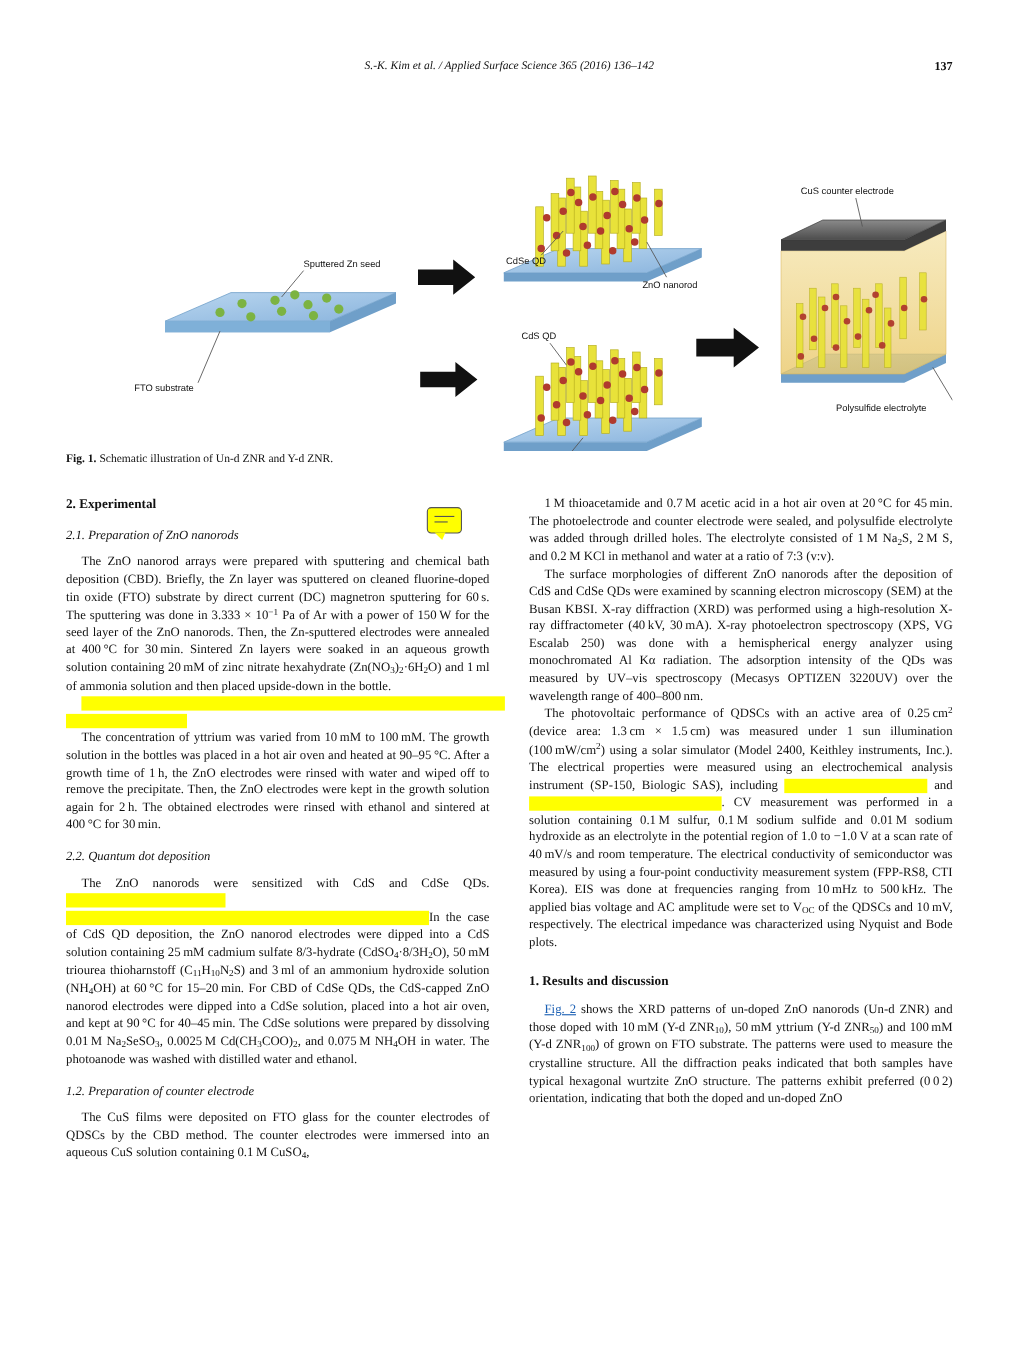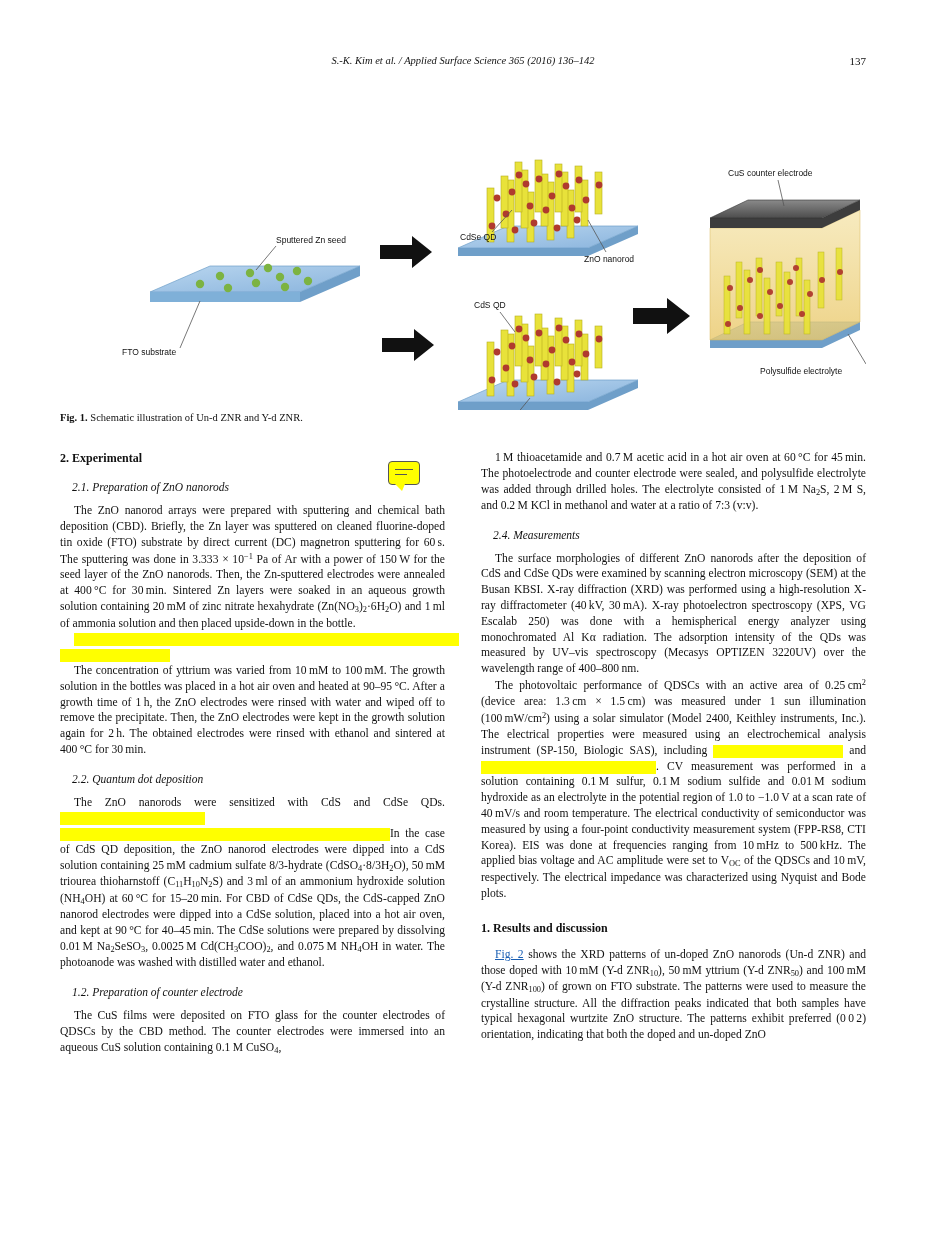--- a/index.html
+++ b/index.html
@@ -24,20 +24,21 @@
     font-size:10.5px;
     font-style:italic;
     text-align:center;
     color:#111;
   }
   .runhead .pagenum{
     position:absolute;
     right:0;top:0;
     font-style:normal;
     font-size:11px;
+    font-weight:bold;
   }
   
   .figure-wrap{
     position:absolute;
     top:80px;left:60px;
     width:806px;height:330px;
   }
   .fig-caption{
     position:absolute;
     top:412px;left:60px;
@@ -59,21 +60,21 @@
   h2.section{
     font-size:12px;
     font-weight:bold;
     margin:0 0 11px 0;
     font-family:Liberation Serif, serif;
   }
   h3.subsection{
     font-size:11.5px;
     font-style:italic;
     font-weight:normal;
-    margin:14px 0 7px 12px;
+    margin:14px 0 7px 0;
   }
   p.para{
     margin:0 0 0 0;
     text-indent:14px;
   }
   p.para + p.para{margin-top:0;}
   .noindent{text-indent:0;}
   .hl{background:#ffff00;}
   .blockhl{
     background:#ffff00;
@@ -349,23 +350,22 @@
     <h3 class="subsection">2.2.  Quantum dot deposition</h3>
 
     <p class="para"><span>The ZnO nanorods were sensitized with CdS and CdSe QDs.</span><span class="hl" style="display: inline-block; width: 145px; height: 13px; vertical-align: -2px;">&nbsp;</span><span class="blockhl" style="display: inline-block; width: 330px; height: 13px; vertical-align: -2px;">&nbsp;</span><span>In the case of CdS QD deposition, the ZnO nanorod electrodes were dipped into a CdS solution containing 25 mM cadmium sulfate 8/3-hydrate (CdSO</span><sub>4</sub><span>·8/3H</span><sub>2</sub><span>O), 50 mM triourea thioharnstoff (C</span><sub>11</sub><span>H</span><sub>10</sub><span>N</span><sub>2</sub><span>S) and 3 ml of an ammonium hydroxide solution (NH</span><sub>4</sub><span>OH) at 60 °C for 15–20 min. For CBD of CdSe QDs, the CdS-capped ZnO nanorod electrodes were dipped into a CdSe solution, placed into a hot air oven, and kept at 90 °C for 40–45 min. The CdSe solutions were prepared by dissolving 0.01 M Na</span><sub>2</sub><span>SeSO</span><sub>3</sub><span>, 0.0025 M Cd(CH</span><sub>3</sub><span>COO)</span><sub>2</sub><span>, and 0.075 M NH</span><sub>4</sub><span>OH in water. The photoanode was washed with distilled water and ethanol.</span></p>
 
     <h3 class="subsection">1.2.  Preparation of counter electrode</h3>
 
     <p class="para"><span>The CuS films were deposited on FTO glass for the counter electrodes of QDSCs by the CBD method. The counter electrodes were immersed into an aqueous CuS solution containing 0.1 M CuSO</span><sub>4</sub><span>,</span></p>
   </div>
 
   <div class="col right">
-    <p class="para noindent"><span>1 M thioacetamide and 0.7 M acetic acid in a hot air oven at 60 °C for 45 min. The photoelectrode and counter electrode were sealed, and polysulfide electrolyte was added through drilled holes. The electrolyte consisted of 1 M Na</span><sub>2</sub><span>S, 2 M S, and 0.2 M KCl in methanol and water at a ratio of 7:3 (v:v).</span></p>
-
-    <h3 class="subsection">2.4.  Measurements</h3>
+    <p class="para noindent"><span>1 M thioacetamide and 0.7 M acetic acid in a hot air oven at 20 °C for 45 min. The photoelectrode and counter electrode were sealed, and polysulfide electrolyte was added through drilled holes. The electrolyte consisted of 1 M Na</span><sub>2</sub><span>S, 2 M S, and 0.2 M KCl in methanol and water at a ratio of 7:3 (v:v).</span></p>
+
 
     <p class="para"><span>The surface morphologies of different ZnO nanorods after the deposition of CdS and CdSe QDs were examined by scanning electron microscopy (SEM) at the Busan KBSI. X-ray diffraction (XRD) was performed using a high-resolution X-ray diffractometer (40 kV, 30 mA). X-ray photoelectron spectroscopy (XPS, VG Escalab 250) was done with a hemispherical energy analyzer using monochromated Al Kα radiation. The adsorption intensity of the QDs was measured by UV–vis spectroscopy (Mecasys OPTIZEN 3220UV) over the wavelength range of 400–800 nm.</span></p>
 
     <p class="para"><span>The photovoltaic performance of QDSCs with an active area of 0.25 cm</span><sup>2</sup><span> (device area: 1.3 cm × 1.5 cm) was measured under 1 sun illumination (100 mW/cm</span><sup>2</sup><span>) using a solar simulator (Model 2400, Keithley instruments, Inc.). The electrical properties were measured using an electrochemical analysis instrument (SP-150, Biologic SAS), including</span> <span class="hl" style="display: inline-block; width: 130px; height: 13px; vertical-align: -2px;">&nbsp;</span> <span>and</span> <span class="hl" style="display: inline-block; width: 175px; height: 13px; vertical-align: -2px;">&nbsp;</span><span>. CV measurement was performed in a solution containing 0.1 M sulfur, 0.1 M sodium sulfide and 0.01 M sodium hydroxide as an electrolyte in the potential region of 1.0 to −1.0 V at a scan rate of 40 mV/s and room temperature. The electrical conductivity of semiconductor was measured by using a four-point conductivity measurement system (FPP-RS8, CTI Korea). EIS was done at frequencies ranging from 10 mHz to 500 kHz. The applied bias voltage and AC amplitude were set to V</span><sub>OC</sub><span> of the QDSCs and 10 mV, respectively. The electrical impedance was characterized using Nyquist and Bode plots.</span></p>
 
     <h2 class="section" style="margin-top:18px;">1.  Results and discussion</h2>
 
     <p class="para"><a class="linkblue" href="#">Fig. 2</a><span> shows the XRD patterns of un-doped ZnO nanorods (Un-d ZNR) and those doped with 10 mM (Y-d ZNR</span><sub>10</sub><span>), 50 mM yttrium (Y-d ZNR</span><sub>50</sub><span>) and 100 mM (Y-d ZNR</span><sub>100</sub><span>) of grown on FTO substrate. The patterns were used to measure the crystalline structure. All the diffraction peaks indicated that both samples have typical hexagonal wurtzite ZnO structure. The patterns exhibit preferred (0 0 2) orientation, indicating that both the doped and un-doped ZnO</span></p>
   </div>
 

